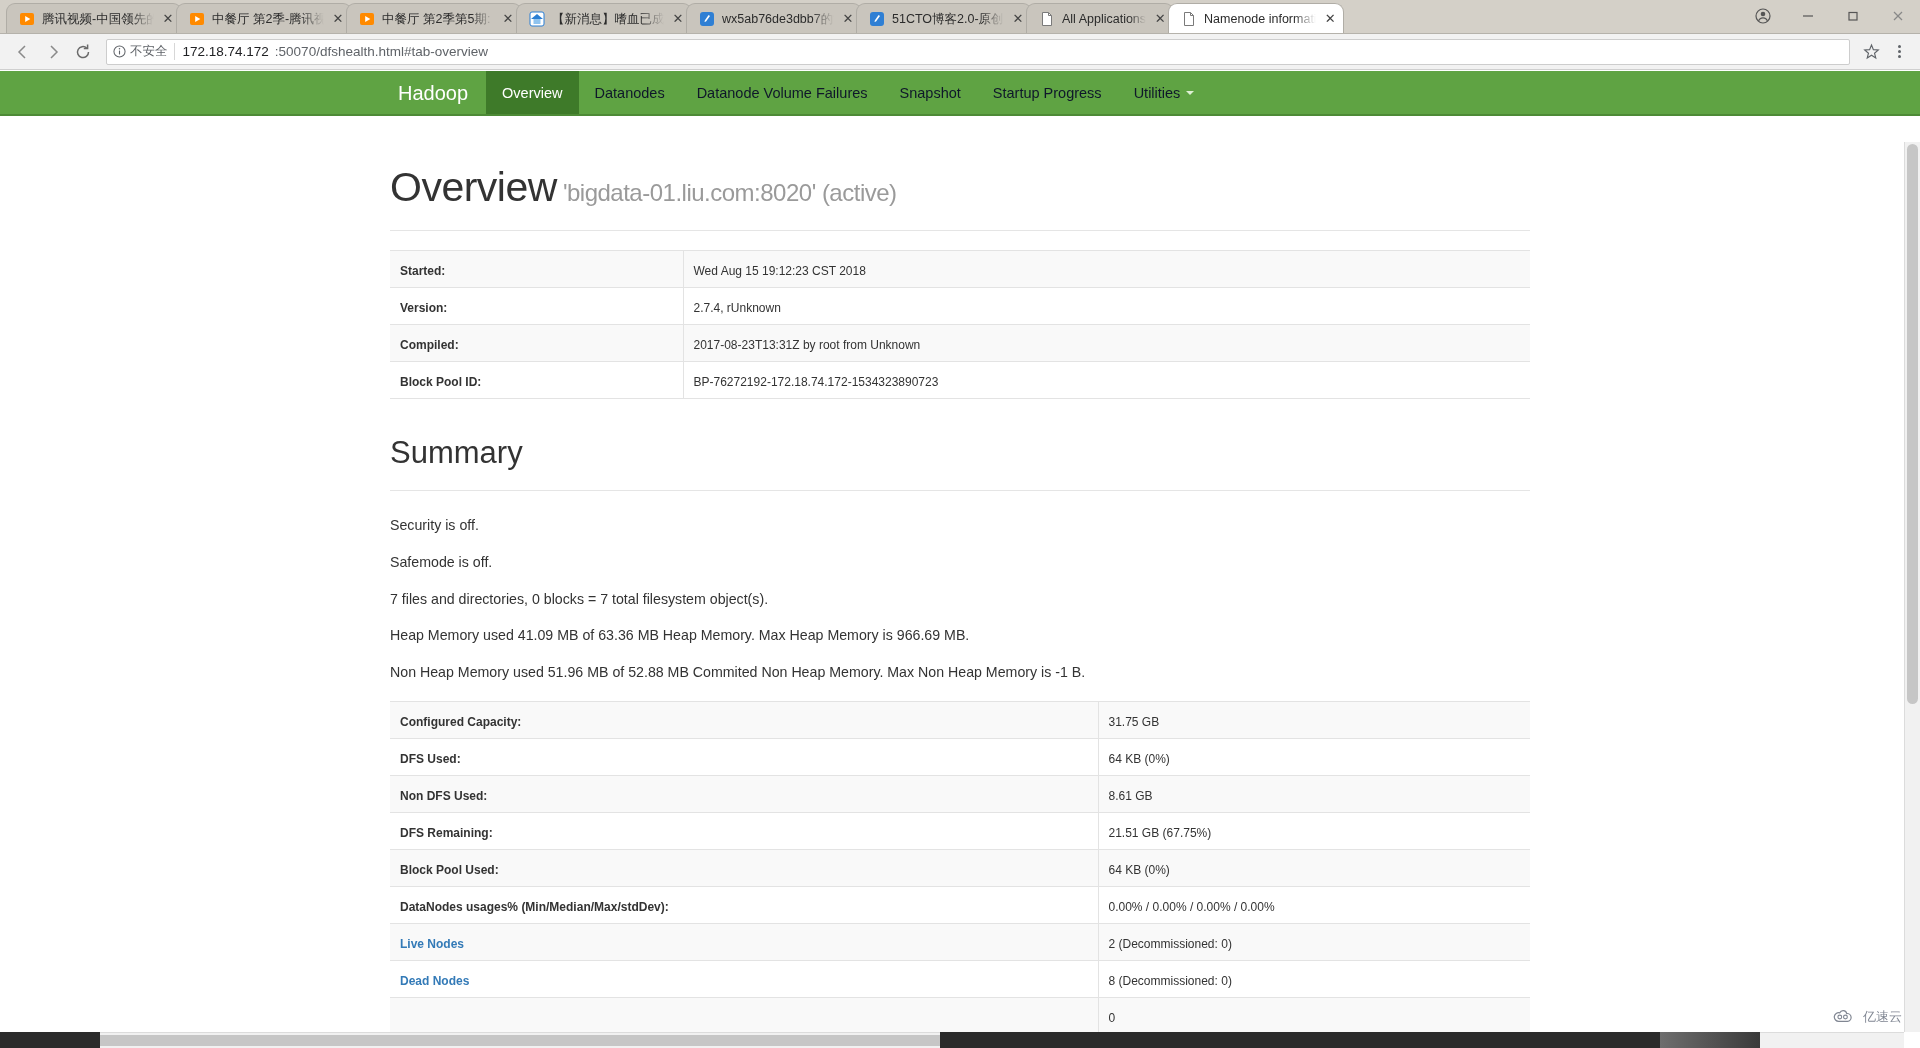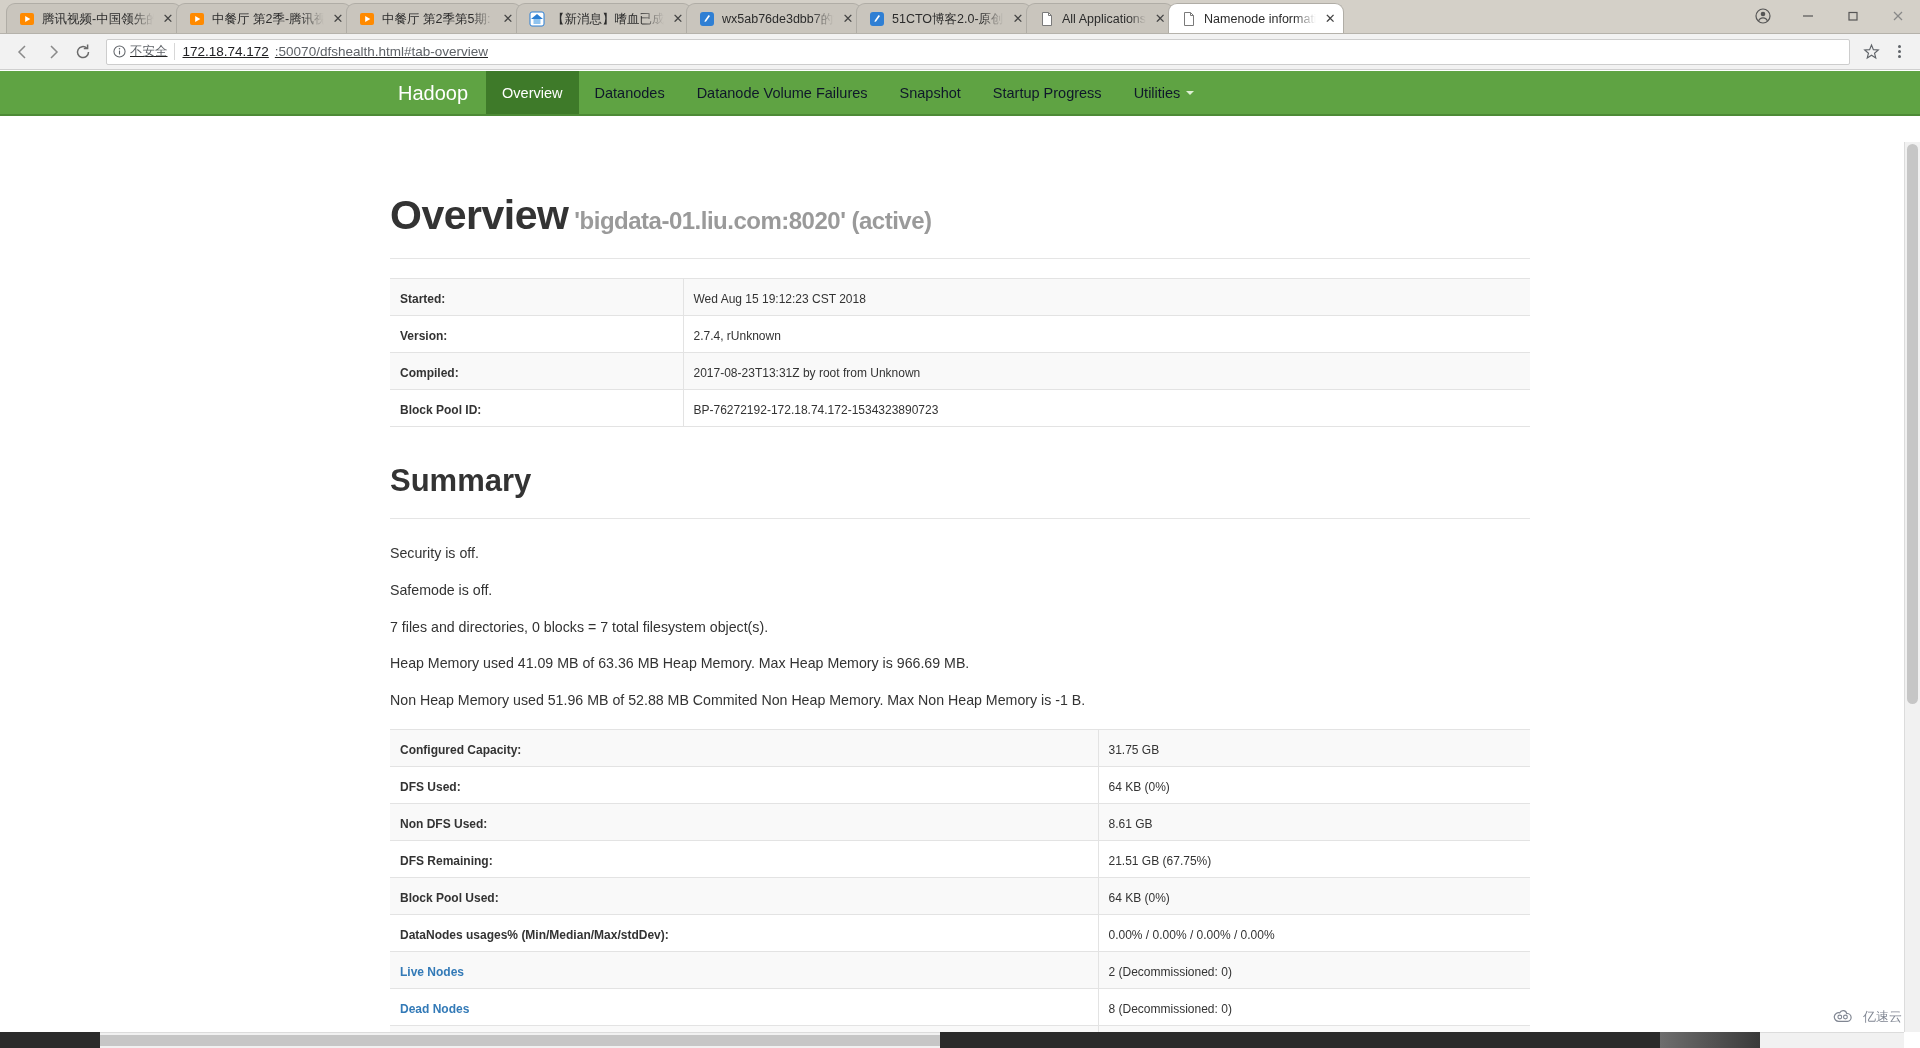--- a/index.html
+++ b/index.html
@@ -54,21 +54,21 @@
     height: 36px; background: #f2f2f2;
     display: flex; align-items: center; gap: 0;
     border-bottom: 1px solid #cfcfcf;
     padding: 0 8px;
   }
   .navbtn { width: 30px; height: 30px; display:flex; align-items:center; justify-content:center; color:#7a7a7a; }
   .omnibox {
     flex: 1 1 auto; height: 26px; margin: 0 8px;
     background: #ffffff; border: 1px solid #cdcdcd; border-radius: 2px;
     display: flex; align-items: center; padding: 0 6px; gap: 6px;
-    font-size: 13.5px; color: #222; text-decoration: underline;
+    font-size: 13.5px; color: #222;
   }
   .omnibox .sec {
     display:flex; align-items:center; gap:4px;
     color:#5f6368; font-size: 12.5px; padding-right:6px;
     border-right: 1px solid #d7d7d7; margin-right: 2px;
   }
   .url-host { color:#202124; }
   .url-rest { color:#5f6368; }
   .tb-right { display:flex; align-items:center; gap:2px; }
   .star { width: 26px; height:26px; display:flex; align-items:center; justify-content:center; }
@@ -99,27 +99,27 @@
   .caret {
     display:inline-block; margin-left:6px;
     width:0;height:0;border-left:4px solid transparent;border-right:4px solid transparent;
     border-top:4px solid #dff0d5;
   }
 
   .page { padding: 0 0 0 0; }
   .container { width: 1140px; margin: 0 auto; padding-left: 0; }
 
   h1.page-title {
-    font-size: 41px; font-weight: 700; color: #333;
-    padding-top: 76px; letter-spacing: -0.5px;
+    font-size: 41px; font-weight: 400; color: #333;
+    padding-top: 48px; letter-spacing: -0.5px;
   }
   h1.page-title .small { font-size: 24px; color: #9a9a9a; margin-left: 6px; }
   .hr { border-top: 1px solid #e5e5e5; margin-top: 19px; }
 
-  h2.section-title { font-size: 31px; font-weight: 700; color:#333; margin-top: 36px; }
+  h2.section-title { font-size: 31px; font-weight: 400; color:#333; margin-top: 36px; }
 
   table.info { width: 1140px; border-collapse: collapse; margin-top: 19px; }
   table.info tr { border-bottom: 1px solid #e3e3e3; }
   table.info tr:first-child { border-top: 1px solid #e3e3e3; }
   table.info td {
     padding: 13px 10px 9px 10px; font-size: 12px; color:#333;
     vertical-align: middle; height: 37px;
   }
   table.info td.k { width: 293px; font-weight: bold; }
   table.info.wide td.k { width: 708px; }

